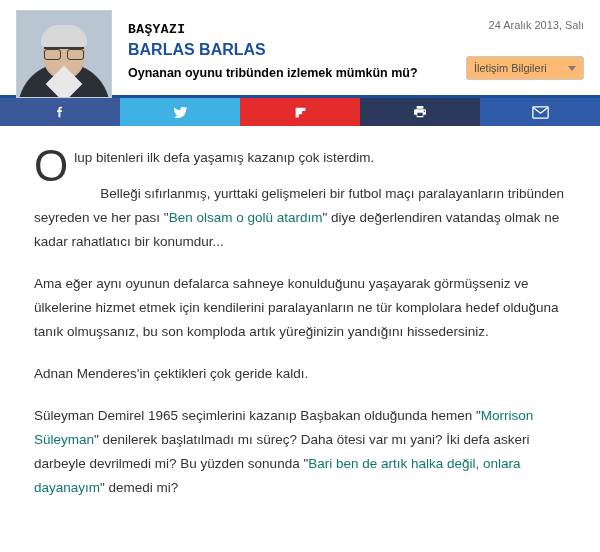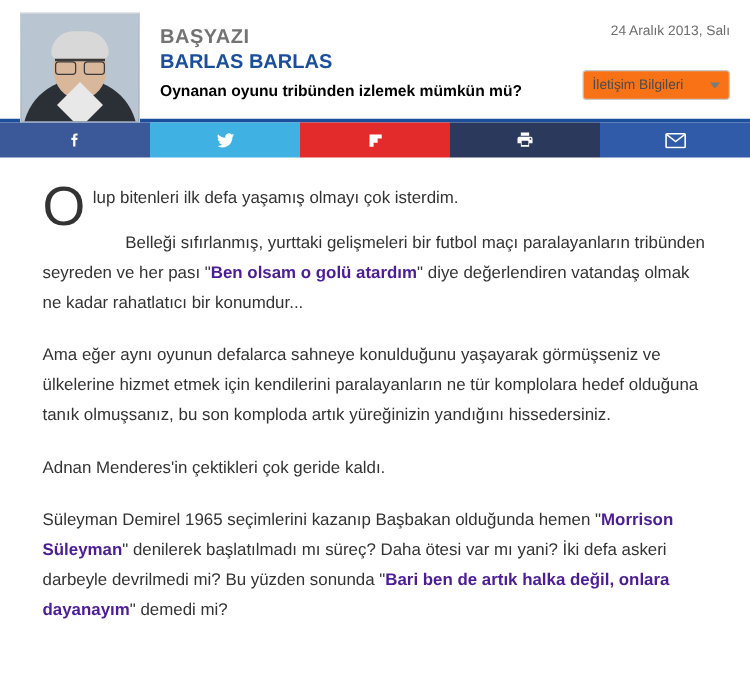--- a/index.html
+++ b/index.html
@@ -105,25 +105,26 @@
   }
   .author-photo .glasses:before { left: 0; }
   .author-photo .glasses:after { right: 0; }
 
   .header-text {
     flex: 1 1 auto;
     padding: 12px 0 0 16px;
     min-width: 0;
   }
   .kicker {
-    font-size: 16px;
+    font-size: 13px;
     font-weight: bold;
-    color: #737373;
+    color: #000000;
     letter-spacing: 0.4px;
     line-height: 16px;
+    font-family: Liberation Mono, monospace;
   }
   .author-name {
     font-size: 16px;
     font-weight: bold;
     color: #1b4f9c;
     line-height: 21px;
     margin-top: 1px;
   }
   .headline {
     font-size: 12.5px;
@@ -144,21 +145,21 @@
     margin-bottom: 24px;
   }
   .contact-select {
     display: inline-flex;
     align-items: center;
     justify-content: space-between;
     width: 118px;
     height: 24px;
     border: 1px solid #c9c9c9;
     border-radius: 3px;
-    background: #f97316;
+    background: #fdba74;
     padding: 0 7px;
     box-sizing: border-box;
     font-size: 11px;
     color: #4b4b4b;
     cursor: pointer;
   }
   .contact-select .caret {
     width: 0;
     height: 0;
     border-left: 4px solid transparent;
@@ -202,22 +203,22 @@
     font-size: 44px;
     line-height: 36px;
     padding: 2px 6px 0 0;
     font-weight: normal;
     color: #333;
   }
   .p-indent {
     text-indent: 26px;
   }
   .q {
-    font-weight: bold;
-    color: #4c1d95;
+    font-weight: normal;
+    color: #0f766e;
   }
 </style>
 </head>
 <body>
 
 <div class="page">
 
   <div class="header">
 
     <div class="author-photo">
@@ -284,21 +285,21 @@
             <rect x="1.2" y="1.2" width="21.6" height="15.6" rx="1"></rect>
             <path d="M1.6 2 12 10 22.4 2"></path>
           </svg>
       </span>
     </div>
   </div>
 
   <div class="article">
 
     <p class="p-first">
-      <span class="dropcap">O</span><span>lup bitenleri ilk defa yaşamış olmayı çok isterdim.</span>
+      <span class="dropcap">O</span><span>lup bitenleri ilk defa yaşamış kazanıp çok isterdim.</span>
     </p>
 
     <p class="p-indent"><span>Belleği sıfırlanmış, yurttaki gelişmeleri bir futbol maçı paralayanların tribünden seyreden ve her pası "</span><span class="q">Ben olsam o golü atardım</span><span>" diye değerlendiren vatandaş olmak ne kadar rahatlatıcı bir konumdur...</span></p>
 
     <p>Ama eğer aynı oyunun defalarca sahneye konulduğunu yaşayarak görmüşseniz ve ülkelerine hizmet etmek için kendilerini paralayanların ne tür komplolara hedef olduğuna tanık olmuşsanız, bu son komploda artık yüreğinizin yandığını hissedersiniz.</p>
 
     <p>Adnan Menderes'in çektikleri çok geride kaldı.</p>
 
     <p><span>Süleyman Demirel 1965 seçimlerini kazanıp Başbakan olduğunda hemen "</span><span class="q">Morrison Süleyman</span><span>" denilerek başlatılmadı mı süreç? Daha ötesi var mı yani? İki defa askeri darbeyle devrilmedi mi? Bu yüzden sonunda "</span><span class="q">Bari ben de artık halka değil, onlara dayanayım</span><span>" demedi mi?</span></p>
 

